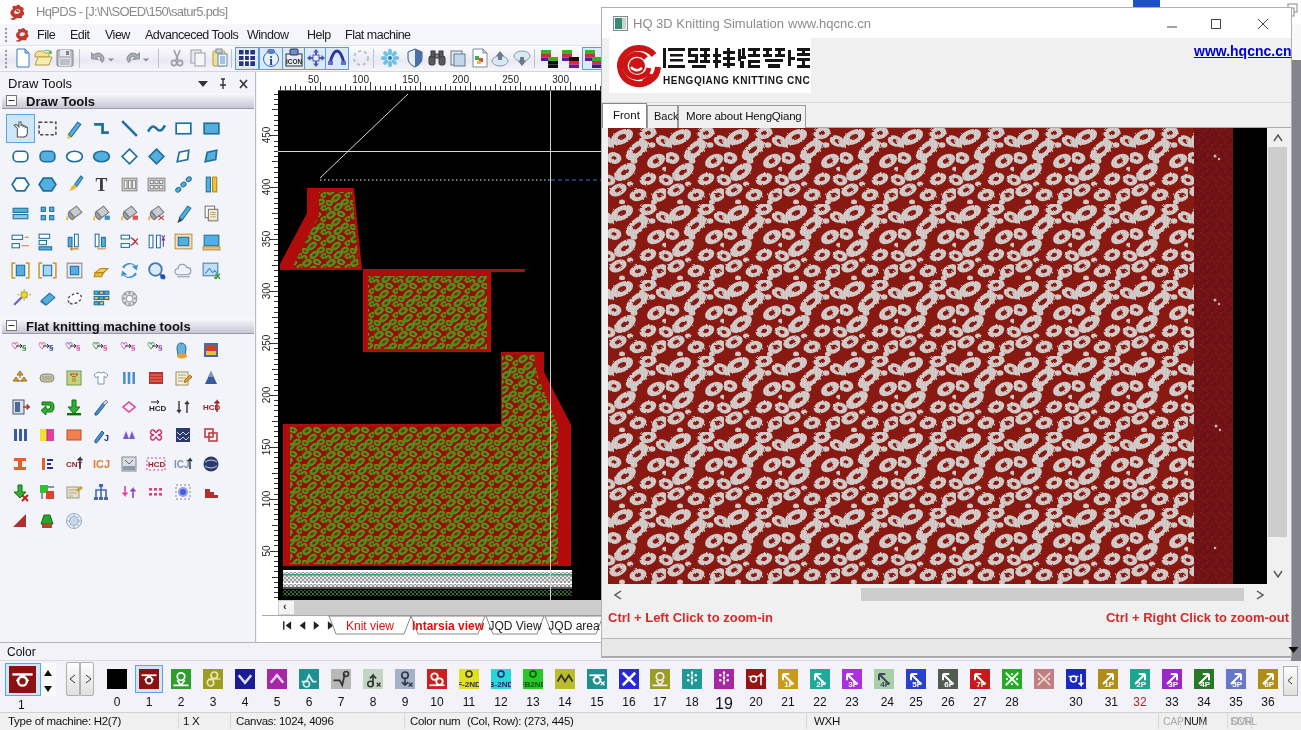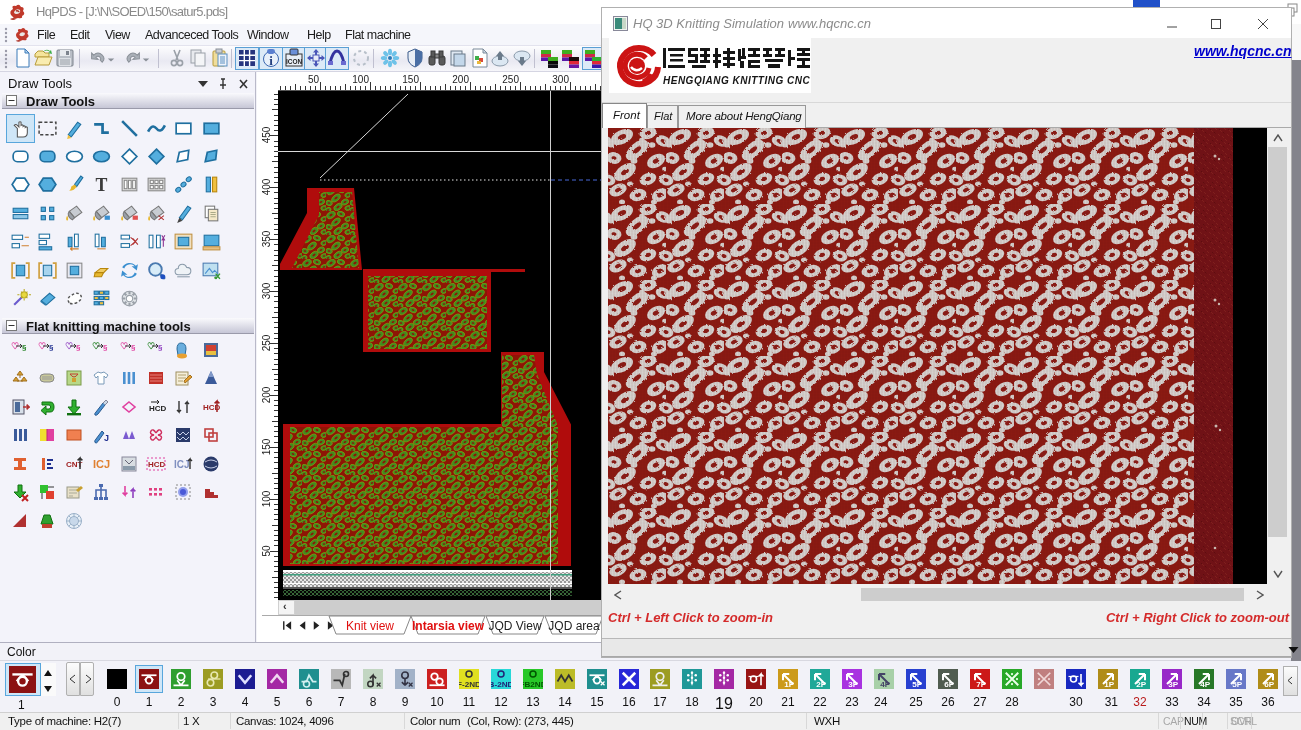--- a/index.html
+++ b/index.html
@@ -1184,21 +1184,21 @@
       <rect width="16" height="16" fill="#a832e0"></rect>
       <path d="M12 12 L4 4 M4 4 h5 M4 4 v5" stroke="#fff" stroke-width="1.6" fill="none"></path>
       <text x="13" y="14" font-size="6.5" font-weight="bold" fill="#fff" text-anchor="end">3P</text>
     </svg>
 <div class="tx" style="left:842px;top:695px;width:20px;text-align:center;font-size:12px;color:#111;">23</div>
 <svg class="ab" style="left:874px;top:669px" width="20" height="20" viewBox="0 0 16 16">
       <rect width="16" height="16" fill="#a8d0a8"></rect>
       <path d="M12 12 L4 4 M4 4 h5 M4 4 v5" stroke="#446" stroke-width="1.6" fill="none"></path>
       <text x="13" y="14" font-size="6.5" font-weight="bold" fill="#446" text-anchor="end">4P</text>
     </svg>
-<div class="tx" style="left:874px;top:695px;width:20px;text-align:left;font-size:12px;color:#111;">24</div>
+<div class="tx" style="left:874px;top:695px;width:20px;text-align:right;font-size:12px;color:#111;">24</div>
 <svg class="ab" style="left:906px;top:669px" width="20" height="20" viewBox="0 0 16 16">
       <rect width="16" height="16" fill="#2840d0"></rect>
       <path d="M12 12 L4 4 M4 4 h5 M4 4 v5" stroke="#fff" stroke-width="1.6" fill="none"></path>
       <text x="13" y="14" font-size="6.5" font-weight="bold" fill="#fff" text-anchor="end">5P</text>
     </svg>
 <div class="tx" style="left:906px;top:695px;width:20px;text-align:center;font-size:12px;color:#111;">25</div>
 <svg class="ab" style="left:938px;top:669px" width="20" height="20" viewBox="0 0 16 16">
       <rect width="16" height="16" fill="#505c50"></rect>
       <path d="M12 12 L4 4 M4 4 h5 M4 4 v5" stroke="#fff" stroke-width="1.6" fill="none"></path>
       <text x="13" y="14" font-size="6.5" font-weight="bold" fill="#fff" text-anchor="end">6P</text>
@@ -1292,21 +1292,21 @@
 <div class="ab" style="left:230px;top:713px;width:1px;height:16px;background:#d8d8d8;"></div>
 <div class="ab" style="left:404px;top:713px;width:1px;height:16px;background:#d8d8d8;"></div>
 <div class="ab" style="left:806px;top:713px;width:1px;height:16px;background:#d8d8d8;"></div>
 <div class="ab" style="left:1158px;top:713px;width:1px;height:16px;background:#d8d8d8;"></div>
 <div class="ab" style="left:1180px;top:713px;width:1px;height:16px;background:#d8d8d8;"></div>
 <div class="ab" style="left:1202px;top:713px;width:1px;height:16px;background:#d8d8d8;"></div>
 <div class="ab" style="left:1227px;top:713px;width:1px;height:16px;background:#d8d8d8;"></div>
 <div class="ab" style="left:1251px;top:713px;width:1px;height:16px;background:#d8d8d8;"></div>
 <div class="ab" style="left:1291px;top:24px;width:10px;height:38px;background:#f8f8f8;"></div>
 <div class="ab" style="left:1291px;top:60px;width:10px;height:601px;background:#84848c;"></div>
-<div class="ab" style="left:602px;top:8px;width:689px;height:649px;background:#f0f0f0;box-shadow:0 0 0 1px #b0b0b0;font-style:italic;" id="simwin">
+<div class="ab" style="left:602px;top:8px;width:689px;height:649px;background:#f0f0f0;box-shadow:0 0 0 1px #b0b0b0;" id="simwin">
 <div class="ab" style="left:0;top:0;width:689px;height:30px;background:#ffffff;"></div>
 <svg class="ab" style="left:11px;top:8px" width="15" height="15" viewBox="0 0 15 15">
 <rect x="0.5" y="0.5" width="14" height="14" fill="#f0f4f0" stroke="#889"></rect>
 <rect x="2" y="2" width="7" height="11" fill="#3a8a7a"></rect>
         <rect x="9" y="2" width="4" height="11" fill="#c8d8c8"></rect>
 </svg>
 <div class="tx" style="left:31px;top:8px;font-size:13px;color:#8c8c8c;">HQ 3D Knitting Simulation</div>
 <div class="tx" style="left:186px;top:8px;font-size:13px;color:#8c8c8c;">www.hqcnc.cn</div>
 <svg class="ab" style="left:564px;top:14px" width="12" height="10">
         <path d="M1 5 h10" stroke="#444"></path>
@@ -1390,21 +1390,21 @@
           <rect x="14" y="12" width="3" height="10" fill="#161616"></rect>
           <rect x="9" y="19" width="13" height="3" fill="#161616"></rect>
         </g>
       </svg>
 <div class="tx" style="left:61px;top:67px;font-size:10px;font-weight:bold;color:#161616;letter-spacing:0.5px;">HENGQIANG KNITTING CNC</div>
 <div class="tx" style="left:592px;top:35px;font-size:14px;font-weight:bold;color:#0000cc;text-decoration:underline;">www.hqcnc.cn</div>
 <div class="ab" style="left:0;top:95px;width:689px;height:25px;background:#f0f0f0;border-bottom:1px solid #aaa;"></div>
 <div class="ab" style="left:0;top:95px;width:45px;height:25px;background:#fff;border:1px solid #888;border-bottom:none;"></div>
 <div class="tx" style="left:11px;top:101px;font-size:11.5px;color:#111;">Front</div>
 <div class="ab" style="left:45px;top:97px;width:31px;height:23px;background:#f0f0f0;border:1px solid #999;border-bottom:none;"></div>
-<div class="tx" style="left:52px;top:102px;font-size:11px;color:#111;">Flat</div>
+<div class="tx" style="left:52px;top:102px;font-size:11px;color:#111;">Back</div>
 <div class="ab" style="left:76px;top:97px;width:128px;height:23px;background:#f0f0f0;border:1px solid #999;border-bottom:none;"></div>
 <div class="tx" style="left:84px;top:102px;font-size:11.5px;letter-spacing:-0.2px;color:#111;">More about HengQiang</div>
 <svg class="ab" style="left:6px;top:120px" width="659" height="456">
         <defs>
 <filter id="rough" x="-10%" y="-10%" width="120%" height="120%">
 <feTurbulence type="fractalNoise" baseFrequency="0.4" numOctaves="2" result="n" seed="7"></feTurbulence>
 <feDisplacementMap in="SourceGraphic" in2="n" scale="2.5"></feDisplacementMap>
 </filter>
 <pattern id="sp" width="58" height="76" patternUnits="userSpaceOnUse">
 <rect width="58" height="76" fill="#8b1a12"></rect>

